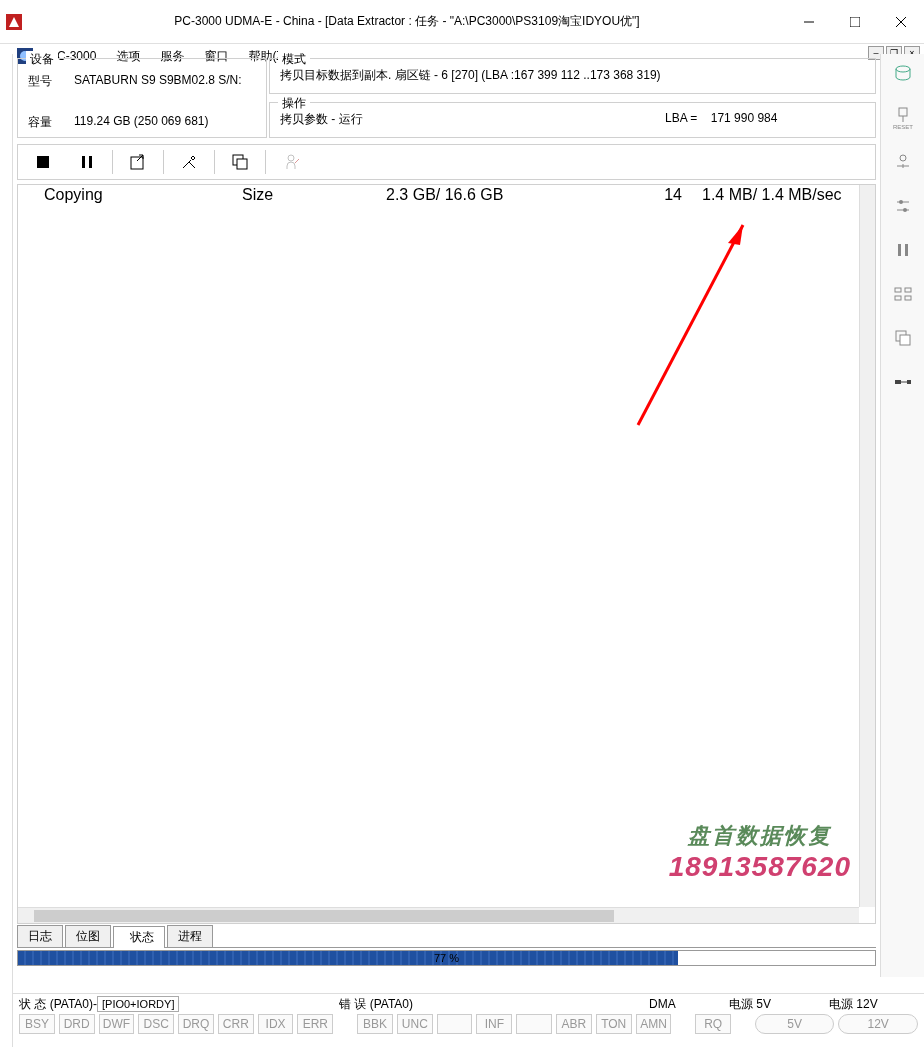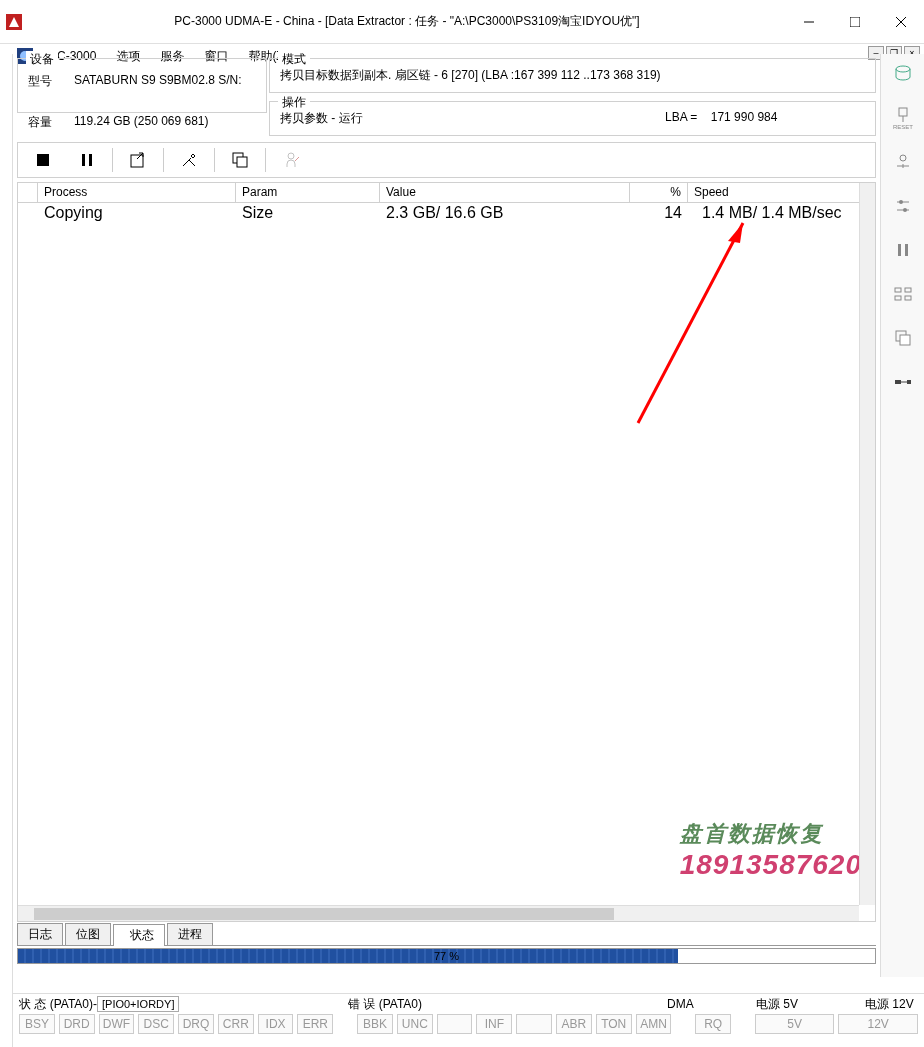--- a/index.html
+++ b/index.html
@@ -19,21 +19,21 @@
 
 .leftstrip { position: absolute; left: 0; top: 54px; width: 13px; bottom: 0; background: #fff; border-right: 1px solid #ddd; }
 .rightstrip { position: absolute; right: 0; top: 54px; width: 44px; bottom: 70px; background: #f8f8f8; border-left: 1px solid #ddd; padding-top: 8px; display: flex; flex-direction: column; align-items: center; gap: 20px; }
 .rightstrip .ricon { width: 24px; height: 24px; display: flex; align-items: center; justify-content: center; color: #888; font-size: 10px; }
 
 .content { position: absolute; left: 13px; right: 44px; top: 54px; bottom: 0; }
 
 .infopanel { display: flex; gap: 2px; padding: 4px; }
 .fieldset { border: 1px solid #d0d0d0; padding: 6px 10px 8px 10px; position: relative; }
 .fieldset .legend { position: absolute; top: -8px; left: 8px; background: #fff; padding: 0 4px; font-size: 12px; }
-.devbox { width: 250px; height: 55px; }
+.devbox { width: 250px; height: 80px; }
 .devbox .row { display: flex; margin-top: 8px; }
 .devbox .lbl { width: 46px; }
 .modebox { flex: 1; height: 30px; }
 .opbox { flex: 1; height: 30px; display: flex; }
 .opbox .op1 { flex: 1; }
 .opbox .op2 { width: 200px; }
 .rightcol { flex: 1; display: flex; flex-direction: column; gap: 8px; }
 
 .toolbar { height: 36px; border: 1px solid #d0d0d0; margin: 2px 4px 4px 4px; display: flex; align-items: center; padding: 0 4px; gap: 2px; }
 .toolbar .tbtn { width: 42px; height: 30px; display: flex; align-items: center; justify-content: center; border: 1px solid transparent; }
@@ -49,40 +49,40 @@
 .gcol4 { width: 58px; text-align: right; }
 .gcol5 { flex: 1; }
 .grow { display: flex; height: 18px; }
 .grow div { padding: 1px 6px; font-size: 16px; }
 .scrollh { position: absolute; bottom: 0; left: 0; right: 16px; height: 16px; background: #f0f0f0; border-top: 1px solid #ddd; }
 .scrollh .thumb { position: absolute; left: 16px; width: 580px; top: 2px; height: 12px; background: #cdcdcd; }
 .scrollv { position: absolute; right: 0; top: 0; bottom: 16px; width: 16px; background: #f0f0f0; border-left: 1px solid #ddd; }
 
 .arrow { position: absolute; pointer-events: none; }
 
-.watermark { position: absolute; right: 13px; bottom: 40px; }
+.watermark { position: absolute; right: 24px; bottom: 40px; text-align: center; }
 .watermark .w1 { font-size: 22px; color: #5a8a5a; font-weight: bold; font-style: italic; letter-spacing: 2px; }
 .watermark .w2 { font-size: 28px; color: #d04070; font-weight: bold; font-style: italic; letter-spacing: 1px; }
 
 .tabbar { margin: 4px 4px 0 4px; display: flex; align-items: flex-end; height: 20px; border-bottom: 1px solid #999; }
 .tabbar .tab { padding: 2px 10px; border: 1px solid #999; border-bottom: none; margin-right: 2px; background: #f0f0f0; font-size: 12px; cursor: default; }
 .tabbar .tab.active { background: #fff; position: relative; top: 1px; padding-left: 16px; }
 
 .progress { margin: 2px 4px; height: 16px; border: 1px solid #999; position: relative; background: #fff; }
 .progress .fill { position: absolute; left: 0; top: 0; bottom: 0; background: repeating-linear-gradient(90deg,#2050a0 0,#2050a0 6px,#3060b0 6px,#3060b0 8px); }
 .progress .plabel { position: absolute; left: 50%; top: 0; transform: translateX(-50%); font-size: 11px; line-height: 14px; }
 
 .statusarea { position: absolute; left: 13px; right: 0; bottom: 0; height: 54px; background: #fff; border-top: 1px solid #ddd; }
-.statusrow1 { display: flex; height: 20px; padding: 2px 6px; gap: 19px; font-size: 12px; }
+.statusrow1 { display: flex; height: 20px; padding: 2px 6px; gap: 10px; font-size: 12px; }
 .statusrow1 .sgroup { display: flex; align-items: center; }
 .statusrow1 .sbox { border: 1px solid #aaa; padding: 0 4px; height: 16px; line-height: 14px; margin-right: 2px; font-size: 11px; }
 .statusrow2 { display: flex; padding: 0 6px; gap: 4px; }
 .statusrow2 .cell { border: 1px solid #ccc; width: 36px; height: 20px; display: flex; align-items: center; justify-content: center; font-size: 12px; color: #999; background: #fafafa; }
 .statusrow2 .gap { width: 16px; }
-.statusrow2 .wide { width: 80px; }
+.statusrow2 .wide { width: 80px; border-radius: 10px; }
 </style>
 </head>
 <body>
 
 <div class="titlebar">
   <span class="ticon">
     <svg width="16" height="16">
         <rect width="16" height="16" fill="#c02020"></rect>
         <path d="M3 13 L8 3 L13 13 Z" fill="#fff"></path>
       </svg>
@@ -254,28 +254,20 @@
     <div class="tbtn" style="opacity:0.4">
         <svg width="16" height="18">
           <circle cx="8" cy="5" r="3" fill="none" stroke="#666"></circle>
           <path d="M4 16 v-3 a4 4 0 0 1 8 0 v3" fill="none" stroke="#666"></path>
           <line x1="12" y1="10" x2="16" y2="6" stroke="#a00"></line>
         </svg>
       </div>
   </div>
 
   <div class="gridwrap">
-    <div class="ghead">
-      <div class="gcol0"></div>
-      <div class="gcol1">Process</div>
-      <div class="gcol2">Param</div>
-      <div class="gcol3">Value</div>
-      <div class="gcol4">%</div>
-      <div class="gcol5">Speed</div>
-    </div>
     <div class="grow">
       <div class="gcol0"></div>
       <div class="gcol1">Copying</div>
       <div class="gcol2">Size</div>
       <div class="gcol3">2.3 GB/ 16.6 GB</div>
       <div class="gcol4" style="text-align:right">14</div>
       <div class="gcol5" style="padding-left:14px">1.4 MB/ 1.4 MB/sec</div>
     </div>
 
     <svg class="arrow" style="left:610px;top:30px" width="130" height="220">

